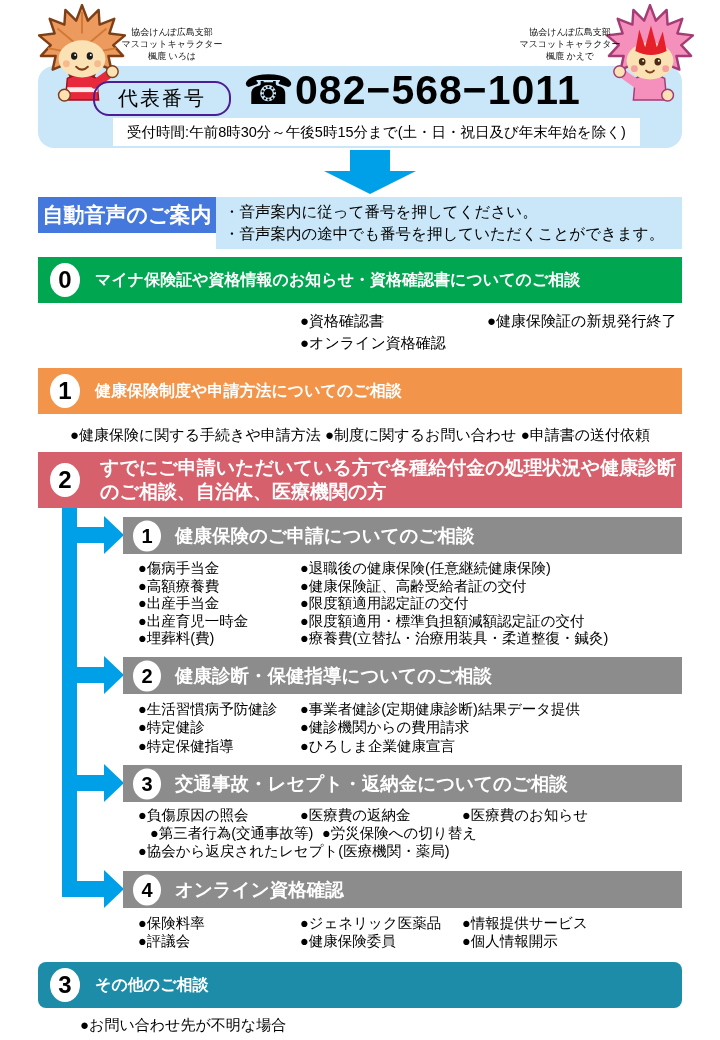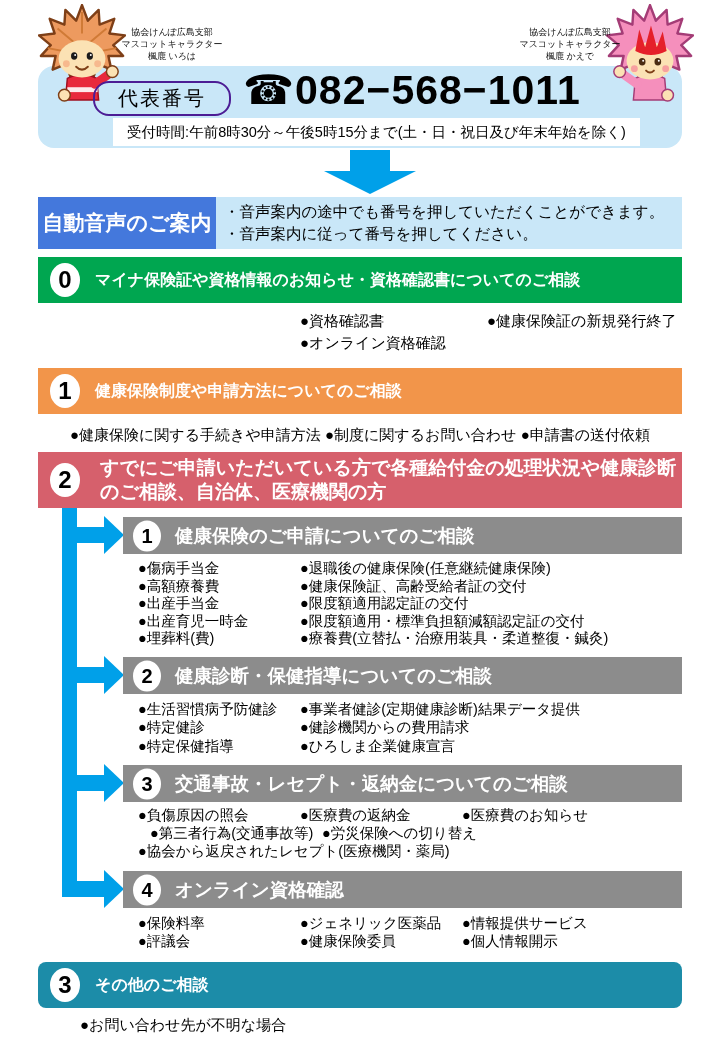--- a/index.html
+++ b/index.html
@@ -26,21 +26,21 @@
   .mascot{width:88px;height:98px;}
   .mascot-l{left:38px;top:4px;}
   .mascot-r{left:606px;top:4px;}
 
   
   .dn-shaft{left:350px;top:150px;width:40px;height:22px;background:#00A0E9;}
   .dn-head{left:324px;top:171px;width:0;height:0;border-left:46px solid transparent;border-right:46px solid transparent;border-top:23px solid #00A0E9;}
 
   
   .guide-label{
-    left:38px;top:197px;width:178px;height:52px;background:#4478DC;color:#fff;font-weight:bold;font-size:21px;
+    left:38px;top:197px;width:178px;height:36px;background:#4478DC;color:#fff;font-weight:bold;font-size:21px;
     display:flex;align-items:center;justify-content:center;
   }
   .guide-strip{
     left:216px;top:197px;width:466px;height:52px;background:#C9E7F8;
     display:flex;flex-direction:column;justify-content:center;padding-left:8px;box-sizing:border-box;
   }
   .guide-strip div{font-size:15.5px;line-height:22px;white-space:nowrap;}
 
   
   .sec{left:38px;width:644px;color:#fff;font-weight:bold;}
@@ -132,22 +132,22 @@
 
   <div class="abs rep-badge">代表番号</div>
   <div class="abs phone">☎082−568−1011</div>
   <div class="abs hours-box">受付時間:午前8時30分～午後5時15分まで(土・日・祝日及び年末年始を除く)</div>
 
   <div class="abs dn-shaft"></div>
   <div class="abs dn-head"></div>
 
   <div class="abs guide-label">自動音声のご案内</div>
   <div class="abs guide-strip">
+    <div>・音声案内に従って番号を押してください。</div>
     <div>・音声案内の途中でも番号を押していただくことができます。</div>
-    <div>・音声案内に従って番号を押してください。</div>
   </div>
 
   <div class="abs sec sec0">
     <div class="sec-circle">0</div>
     <div class="sec-title">マイナ保険証や資格情報のお知らせ・資格確認書についてのご相談</div>
   </div>
   <div class="b" style="left:300px;top:310px;">
     <div>●資格確認書</div>
     <div>●オンライン資格確認</div>
   </div>

